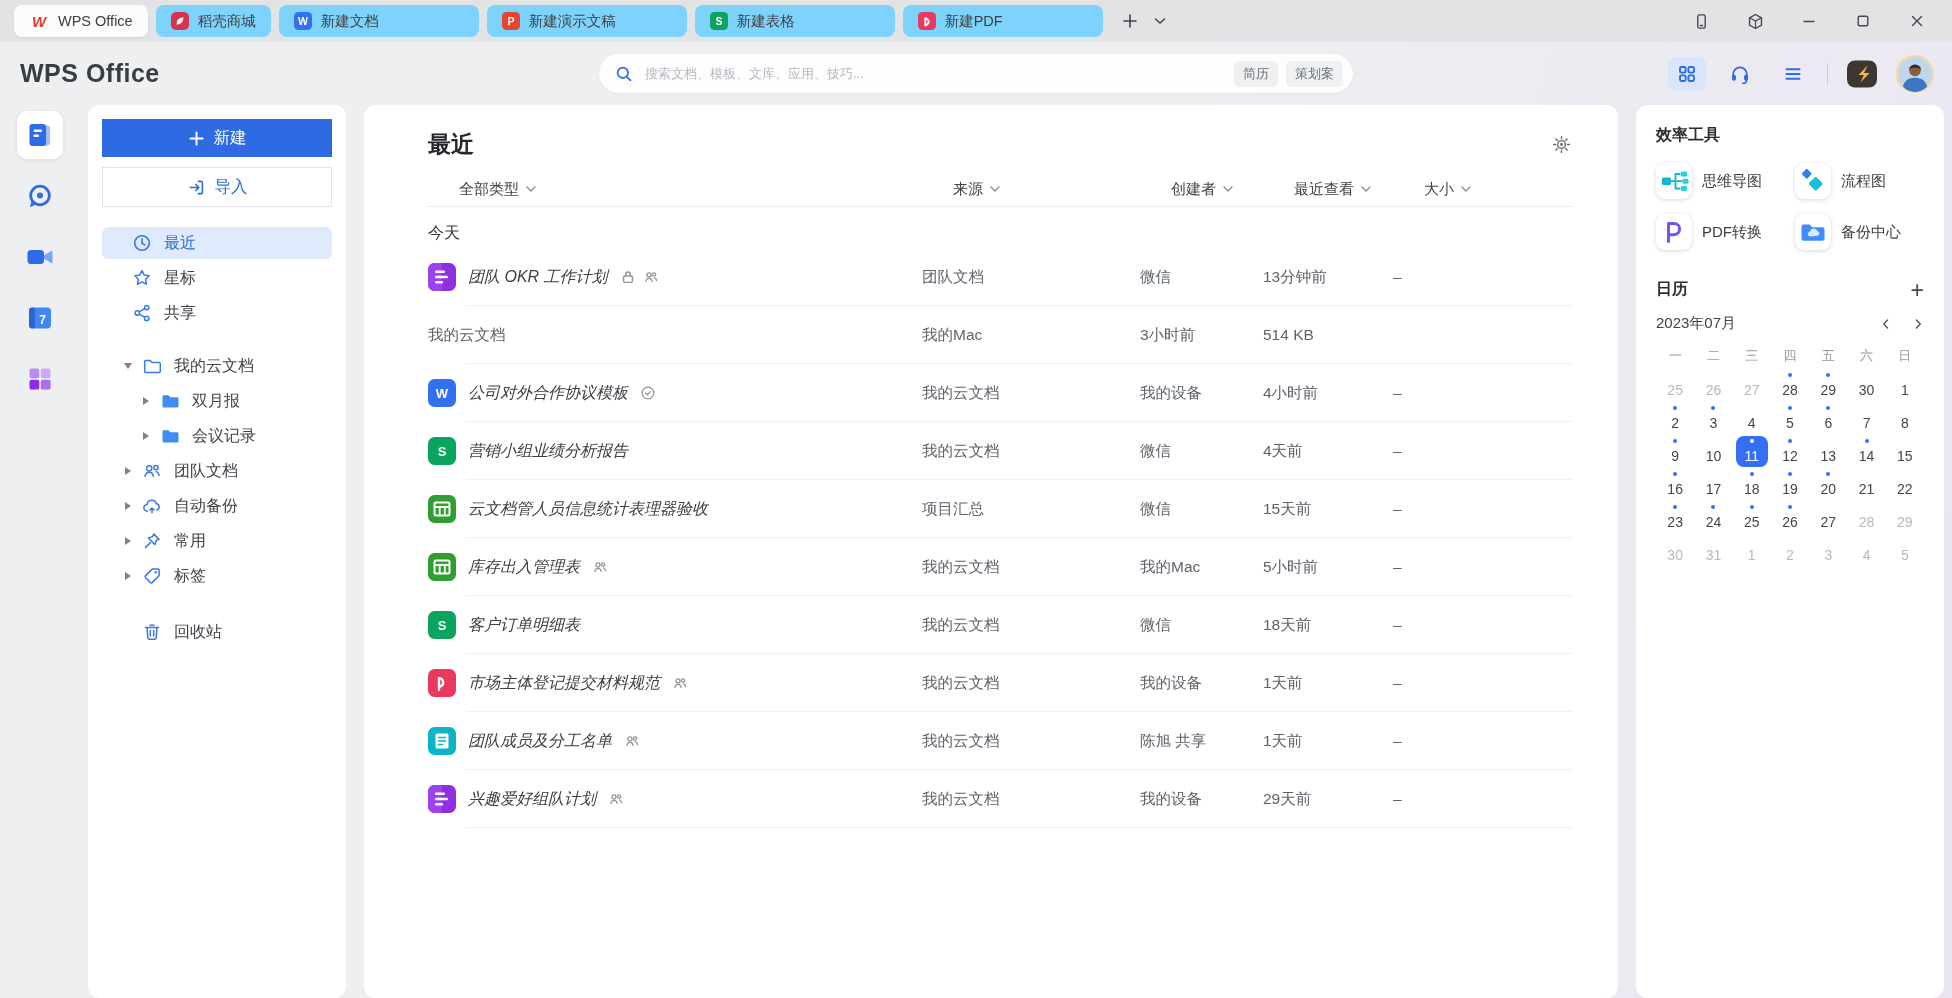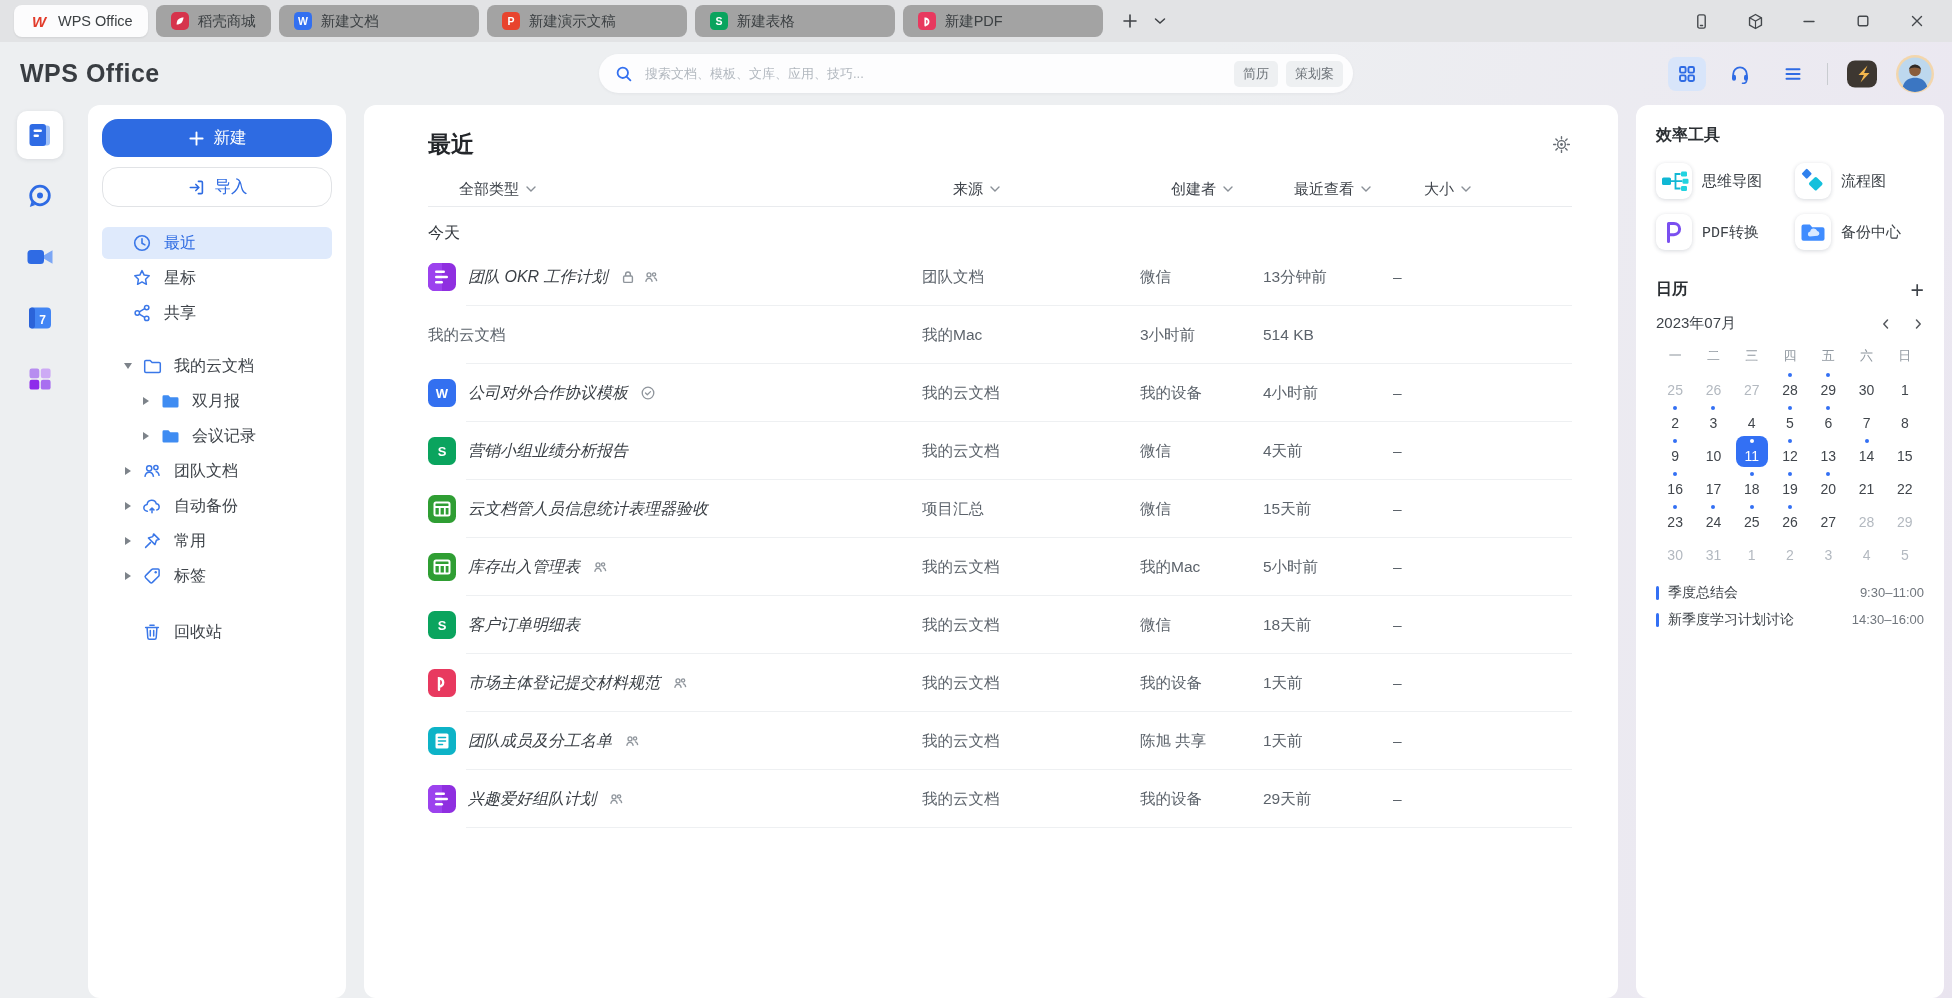--- a/index.html
+++ b/index.html
@@ -5,21 +5,21 @@
   html,body{margin:0;padding:0;width:1952px;height:998px;overflow:hidden;
     font-family:"Liberation Sans","DejaVu Sans",sans-serif;
     -webkit-font-smoothing:antialiased;}
   .app{width:1952px;height:998px;display:flex;flex-direction:column;
     background:linear-gradient(105deg,#edeff1 55%,#ebe8f1 90%,#e9e4ef 100%);}
   .ic{display:inline-flex;align-items:center;justify-content:center;line-height:0;}
 
   
   .titlebar{height:42px;flex:none;background:#e2e3e5;display:flex;align-items:center;padding:0 14px;}
   .tabs{display:flex;align-items:center;gap:8px;}
-  .tab{height:32px;border-radius:8px;background:#a3a3a3;display:flex;align-items:center;gap:9px;
+  .tab{height:32px;border-radius:8px;background:#7dd3fc;display:flex;align-items:center;gap:9px;
     padding:0 15px;font-size:14.5px;color:#3c4043;cursor:default;white-space:nowrap;}
   .tab.active{background:#fcfcfd;box-shadow:0 1px 2px rgba(0,0,0,.08);}
   .tab.wide{width:200px;justify-content:flex-start;box-sizing:border-box;}
   .tab-tools{display:flex;align-items:center;gap:4px;margin-left:14px;}
   .tbtn{width:26px;height:26px;border-radius:6px;display:flex;align-items:center;justify-content:center;color:#3f4246;}
   .win-controls{margin-left:auto;display:flex;align-items:center;gap:24px;padding-right:6px;}
   .win-controls .tbtn{width:30px;height:30px;}
 
   
   .header{height:63px;flex:none;position:relative;display:flex;align-items:center;}
@@ -39,21 +39,21 @@
 
   
   .body{flex:1;display:flex;overflow:hidden;}
   .rail{width:80px;flex:none;display:flex;flex-direction:column;align-items:center;padding-top:6px;}
   .rail-item{width:46px;height:48px;border-radius:10px;display:flex;align-items:center;justify-content:center;
     margin-bottom:13px;}
   .rail-item.active{background:#fff;box-shadow:0 1px 4px rgba(40,50,70,.10);}
 
   .card{background:#fff;border-radius:12px;}
   .nav-card{width:230px;flex:none;margin-left:8px;padding:14px 14px 0;box-sizing:content-box;}
-  .btn{height:38px;border-radius:16px;display:flex;align-items:center;justify-content:center;gap:9px;
+  .btn{height:38px;border-radius:0;display:flex;align-items:center;justify-content:center;gap:9px;
     font-size:16.5px;cursor:pointer;}
   .btn-new{background:#2e6be2;color:#fff;font-weight:500;margin-bottom:10px;}
   .btn-import{background:#fff;border:1px solid #e1e3e6;color:#2e6be2;margin-bottom:20px;}
   .nav-item{height:32px;border-radius:6px;display:flex;align-items:center;gap:12px;padding-left:30px;
     font-size:16px;color:#3f444a;margin-bottom:3px;cursor:pointer;}
   .nav-item.active{background:#dfeafc;color:#2e6be2;}
   .tree{margin-top:22px;}
   .tree-item{height:30px;display:flex;align-items:center;font-size:16px;color:#3f444a;margin-bottom:5px;cursor:pointer;}
   .tree-item .caret-box{width:12px;margin-left:20px;display:flex;justify-content:center;}
   .tree-item.child .caret-box{margin-left:38px;}
@@ -72,21 +72,21 @@
   .today{margin:16px 0 4px;font-size:16px;color:#33383e;}
   .file-row{height:58px;position:relative;cursor:pointer;}
   .file-row::after{content:"";position:absolute;left:38px;right:0;bottom:0;height:1px;background:#eef0f2;}
   .name-cell{display:flex;align-items:center;gap:12px;min-width:0;}
   .fname{font-size:16px;color:#3b4046;white-space:nowrap;font-style:italic;}
   .badges{display:flex;align-items:center;gap:7px;}
   .meta{font-size:15.5px;color:#5c636b;}
 
   .right-card{width:308px;flex:none;margin:0 8px 0 18px;padding:14px 20px;box-sizing:border-box;}
   .rp-title{font-size:16px;font-weight:700;color:#2b2f33;margin-top:6px;}
-  .tools{display:grid;grid-template-columns:1fr 1fr;gap:9px 10px;margin-top:14px;font-family:Liberation Mono, monospace;}
+  .tools{display:grid;grid-template-columns:1fr 1fr;gap:9px 10px;margin-top:14px;}
   .tool{display:flex;align-items:center;gap:10px;height:42px;cursor:pointer;}
   .tool-tile{width:36px;height:36px;border-radius:9px;background:#fff;box-shadow:0 1px 4px rgba(30,40,60,.18);
     display:flex;align-items:center;justify-content:center;}
   .tool-label{font-size:15px;color:#3b4046;}
   .cal-head{display:flex;align-items:center;margin-top:26px;}
   .cal-add{margin-left:auto;font-size:23px;font-weight:300;color:#3f444a;cursor:pointer;line-height:20px;}
   .month-row{display:flex;align-items:center;margin-top:14px;font-size:15px;color:#3f444a;}
   .month-nav{margin-left:auto;display:flex;gap:20px;}
   .mnav{cursor:pointer;display:flex;align-items:center;}
   .weekdays{display:grid;grid-template-columns:repeat(7,1fr);margin-top:14px;font-size:13px;color:#9199a1;text-align:center;}
@@ -951,28 +951,16 @@
           <div class="cal-cell muted">
             <span class="cal-num">3</span>
           </div>
           <div class="cal-cell muted">
             <span class="cal-num">4</span>
           </div>
           <div class="cal-cell muted">
             <span class="cal-num">5</span>
           </div>
         </div>
-      <div class="events" id="event-list">
-          <div class="event">
-            <span class="ev-bar"></span>
-            <span class="ev-title">季度总结会</span>
-            <span class="ev-time">9:30–11:00</span>
-          </div>
-          <div class="event">
-            <span class="ev-bar"></span>
-            <span class="ev-title">新季度学习计划讨论</span>
-            <span class="ev-time">14:30–16:00</span>
-          </div>
-        </div>
     </div>
 
   </div>
 </div>
 
 </body></html>

